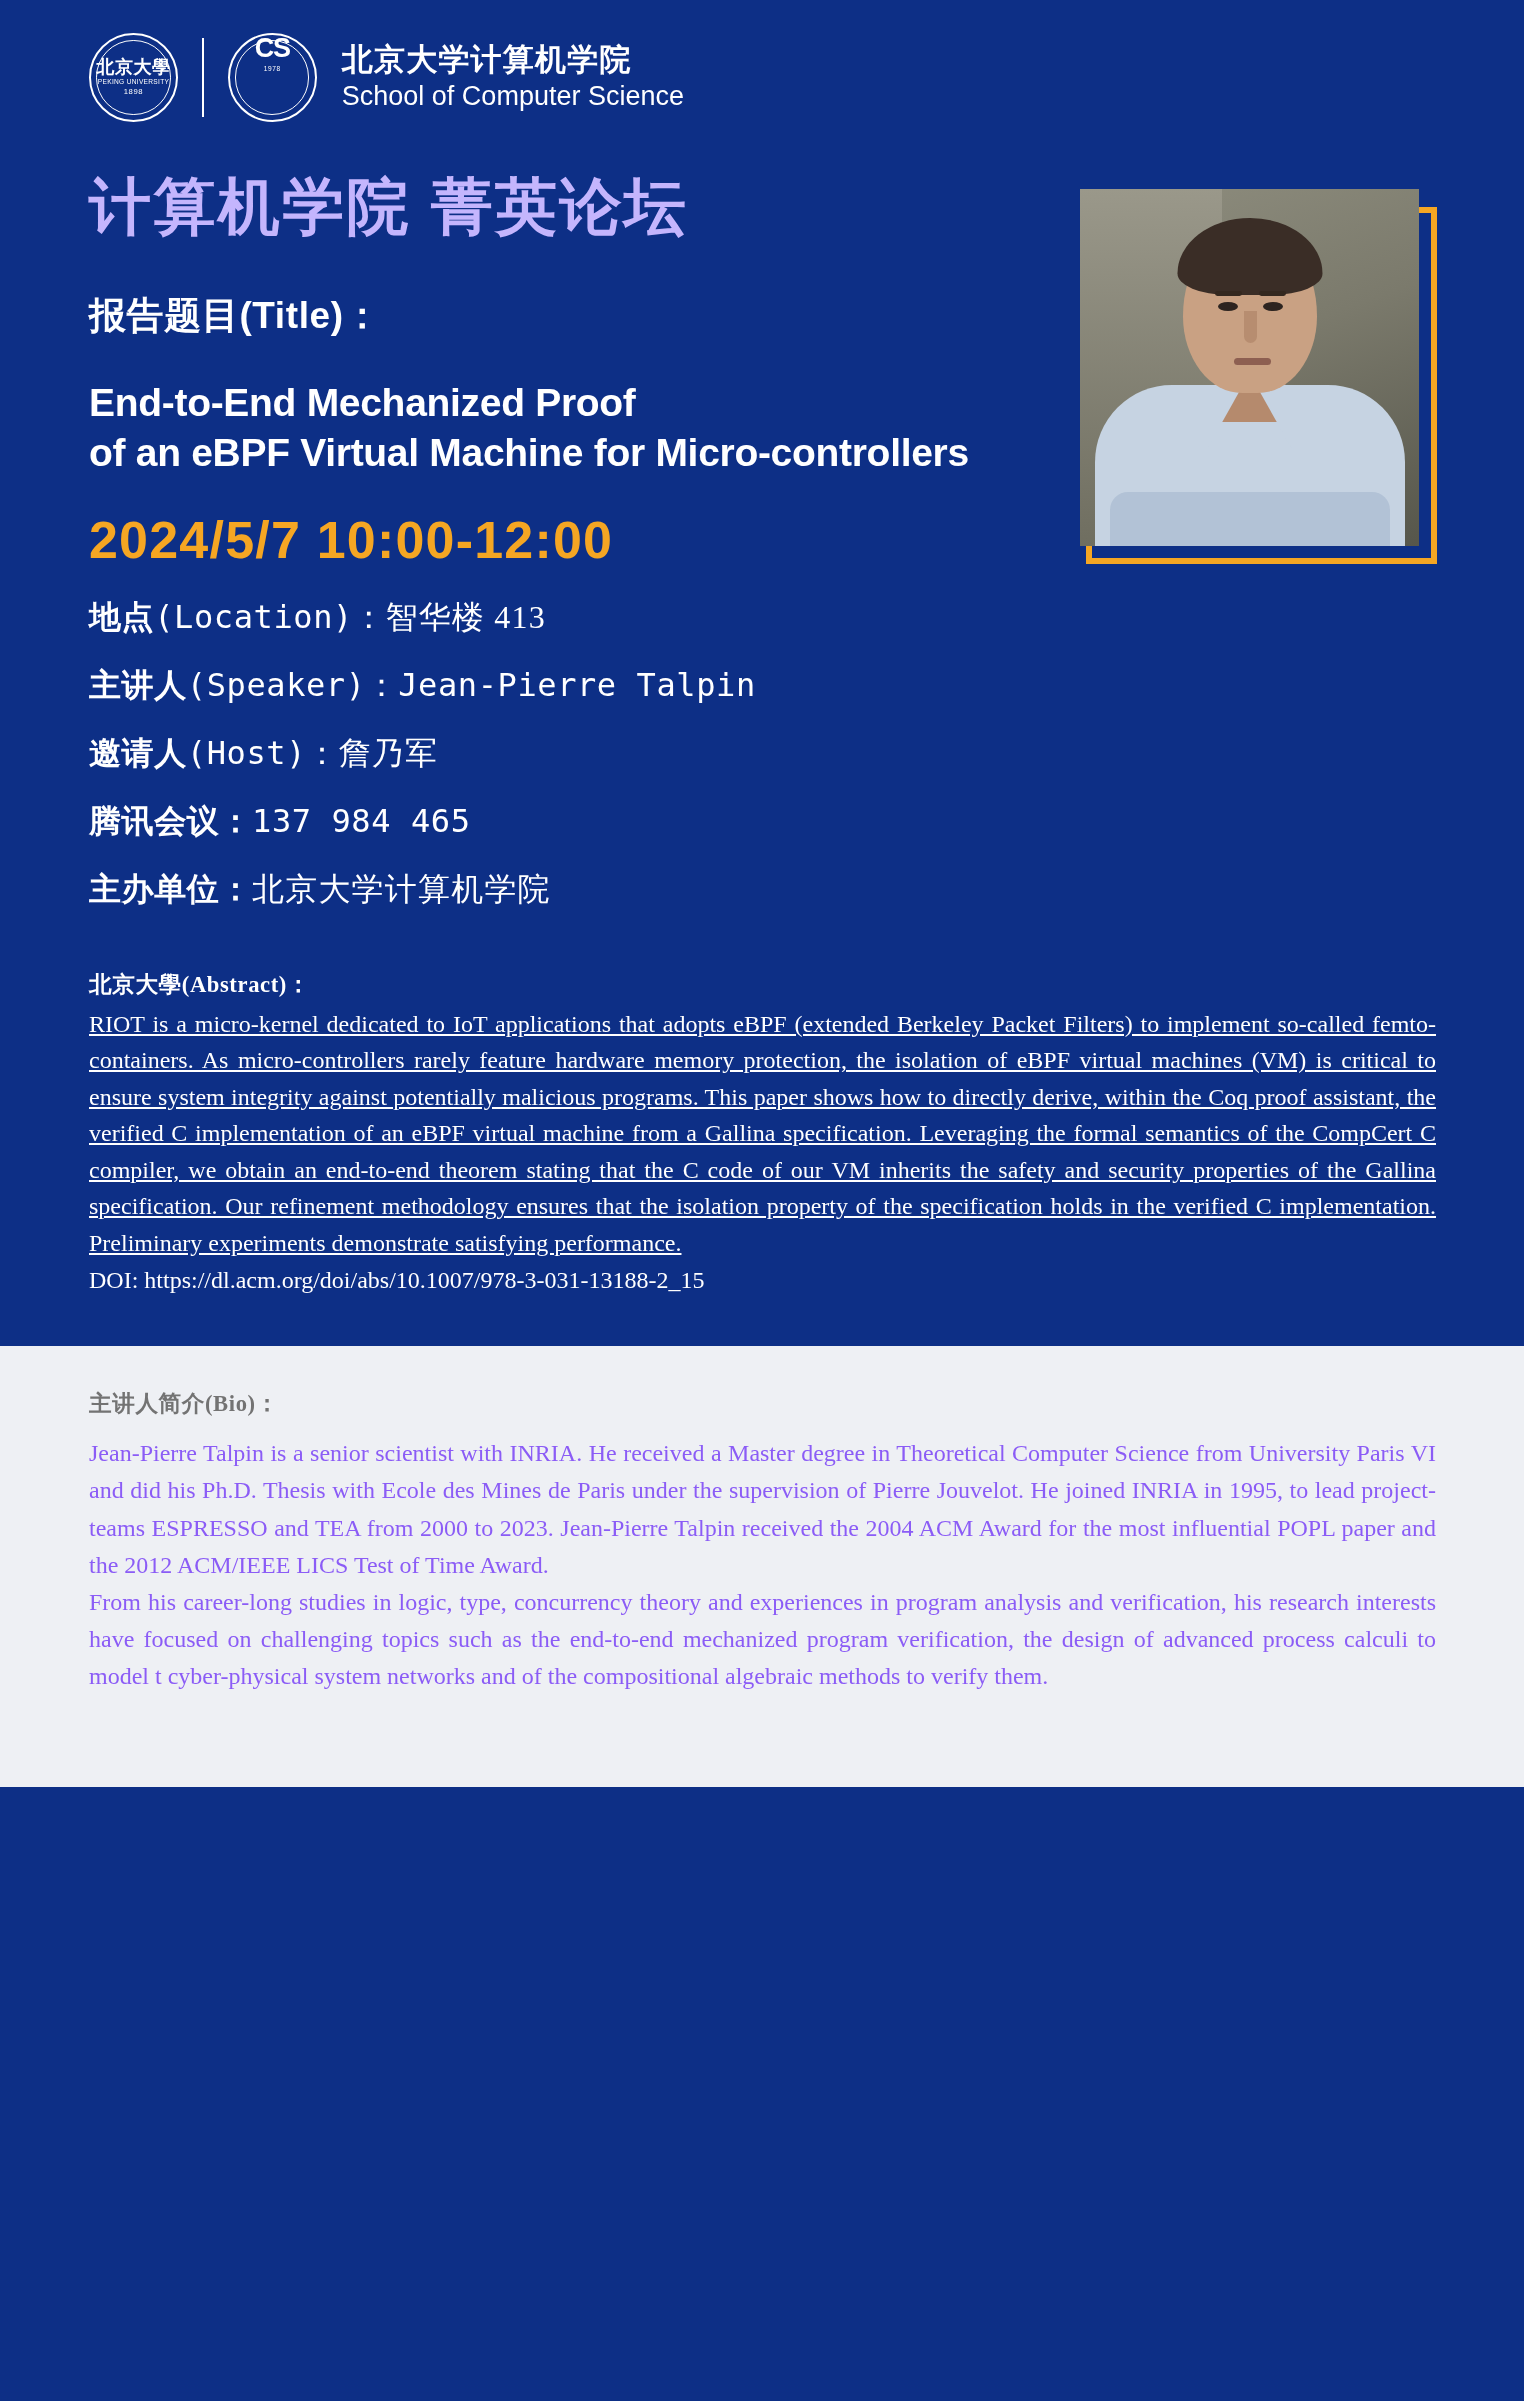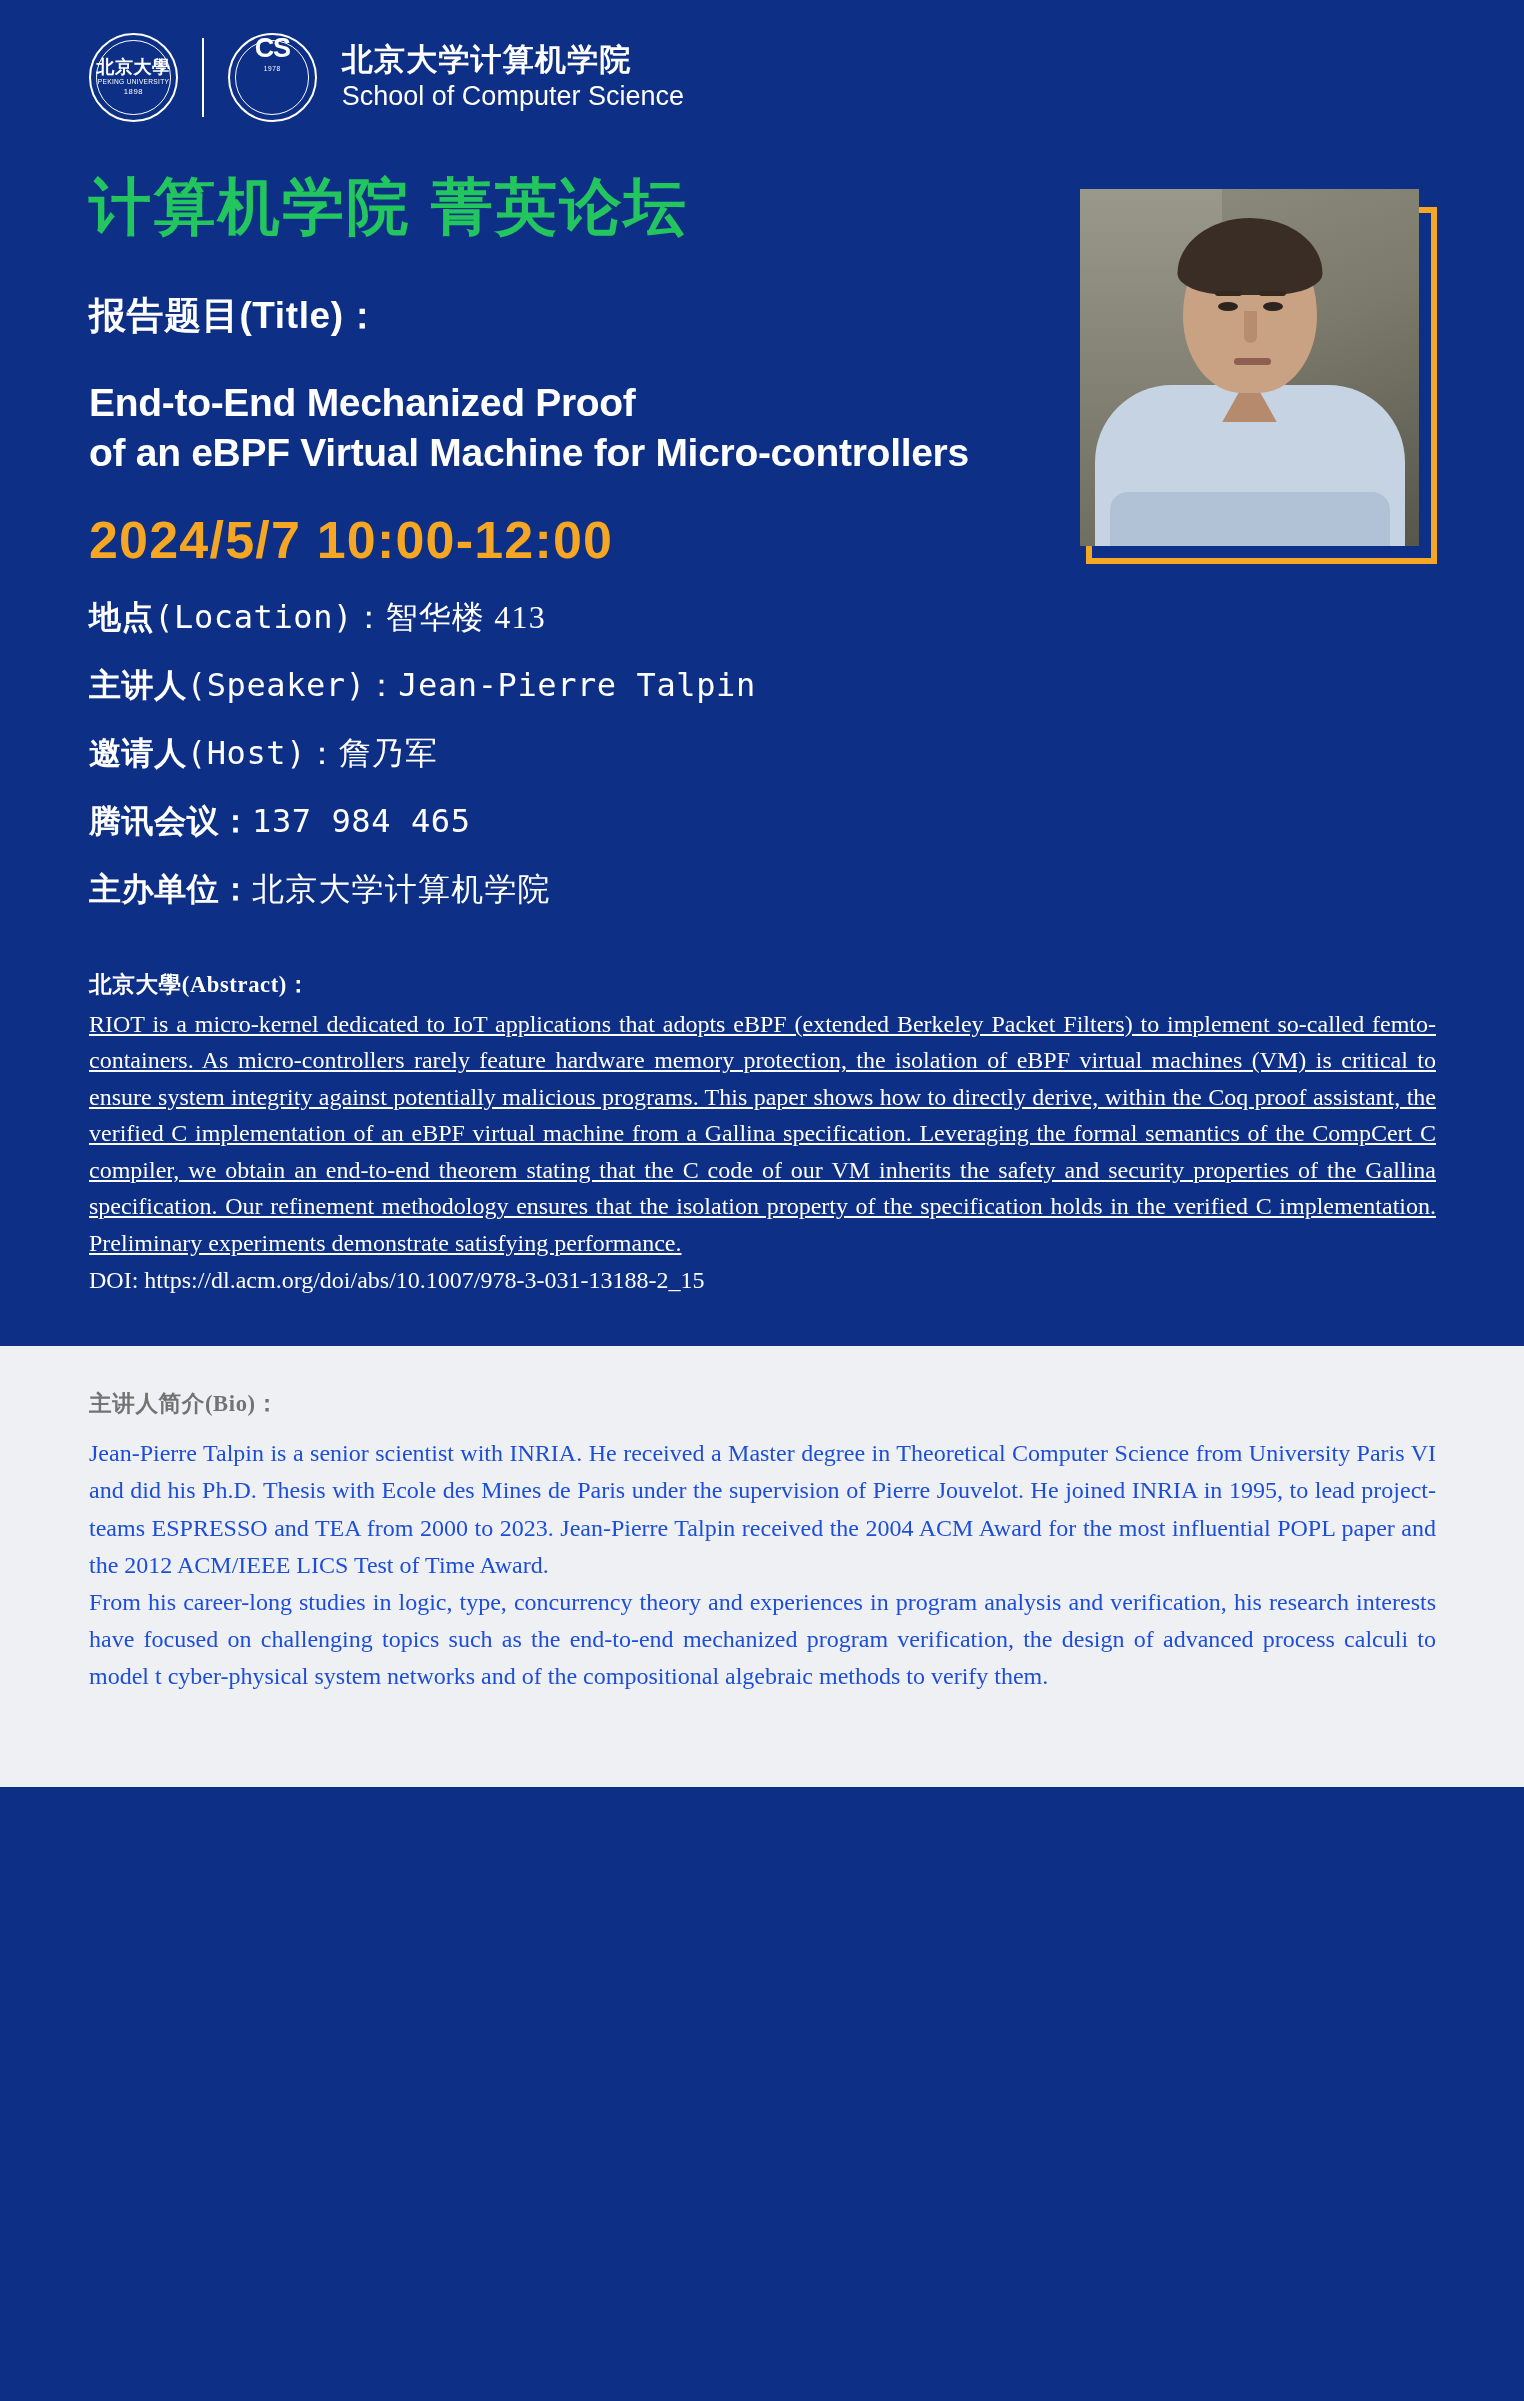--- a/index.html
+++ b/index.html
@@ -94,21 +94,21 @@
     font-size: 27px;
     font-weight: 400;
     line-height: 1.25;
     margin-top: 2.4px;
   }
 
   
   .content { padding: 0 89px; position: relative; }
 
   .forum-title {
-    color: #22c55e;
+    color: #c4b5fd;
     font-size: 62px;
     font-weight: 700;
     letter-spacing: 2.4px;
     margin-top: 43px;
   }
   .title-label {
     color: #ffffff;
     font-size: 37px;
     font-weight: 700;
     letter-spacing: 0.6px;
@@ -305,21 +305,21 @@
   .bio-label {
     font-family: "Liberation Serif", serif;
     color: #737373;
     font-size: 22.6px;
     font-weight: 700;
     letter-spacing: 0.6px;
     margin-bottom: 16px;
   }
   .bio-text {
     font-family: "Liberation Serif", serif;
-    color: #1d4ed8;
+    color: #8b5cf6;
     font-size: 24px;
     line-height: 1.55;
     text-align: justify;
     text-justify: inter-word;
   }
   .bio-text p { margin-bottom: 0; }
 </style>
 </head>
 <body>
 

